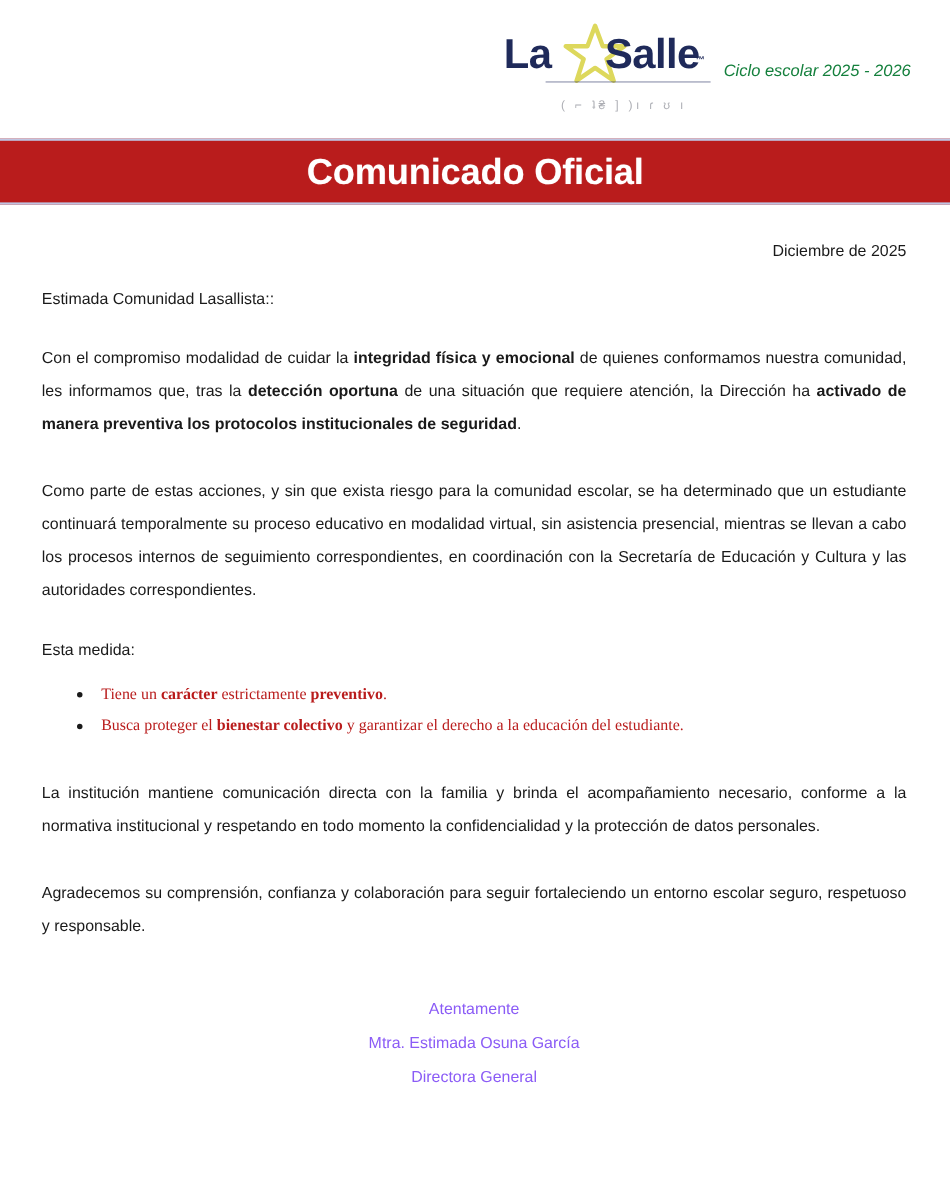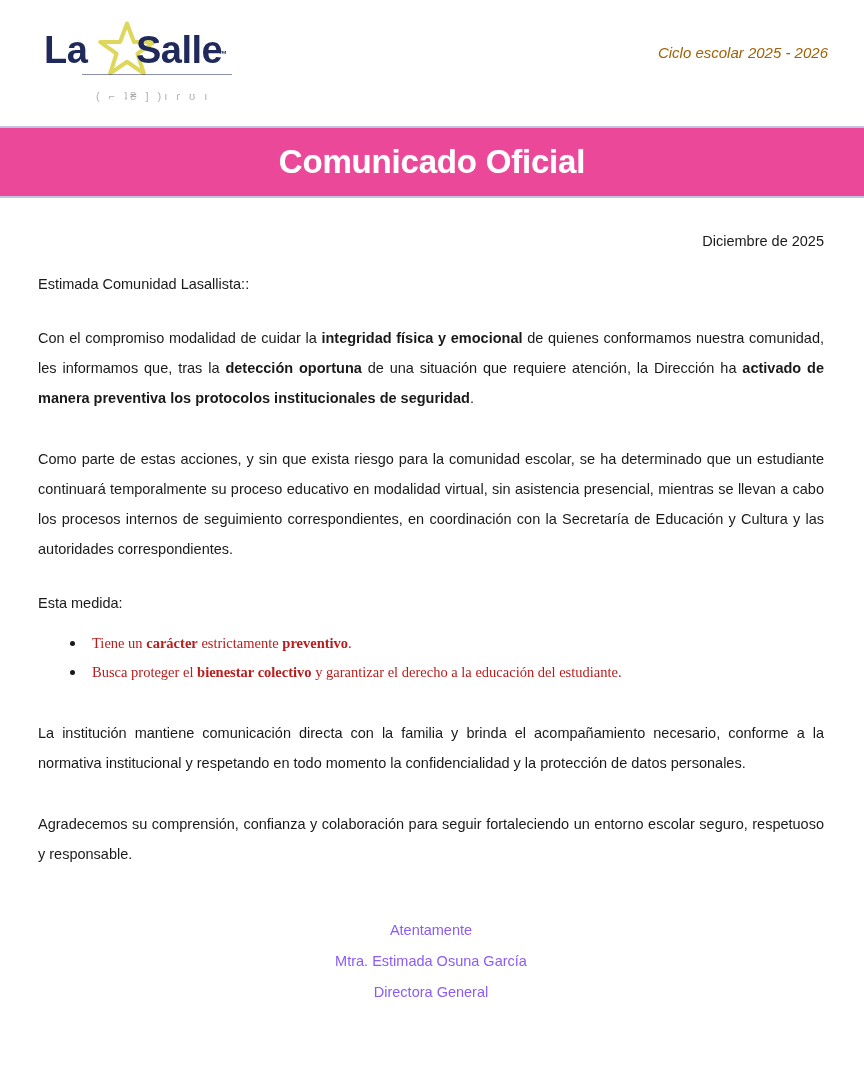--- a/index.html
+++ b/index.html
@@ -15,21 +15,21 @@
     color: #1a1a1a;
     overflow: hidden;
     position: relative;
   }
 
   
   .header {
     height: 126px;
     display: flex;
     align-items: flex-start;
-    justify-content: space-between;
+    justify-content: flex-end;
     padding: 0;
     box-sizing: border-box;
   }
 
   .logo-block {
     margin-left: 44px;
     margin-top: 27px;
     position: relative;
     width: 200px;
   }
@@ -91,32 +91,32 @@
     margin-top: 42px;
     text-align: right;
   }
   .dir-title {
     font-size: 20px;
     font-weight: bold;
     color: #111111;
     letter-spacing: 0.1px;
   }
   .dir-sub {
-    margin-top: 2px;
+    margin-top: 14px;
     font-size: 15px;
     font-style: italic;
-    color: #a16207;
+    color: #15803d;
   }
 
   
   .banner {
     position: relative;
     width: 100%;
-    height: 72px;
-    background: #ec4899;
+    height: 60px;
+    background: #b91c1c;
     border-top: 2px solid #bfc4e2;
     border-bottom: 2px solid #bfc4e2;
     box-sizing: border-box;
     display: flex;
     align-items: center;
     justify-content: center;
   }
   .banner-text {
     color: #ffffff;
     font-size: 33px;

